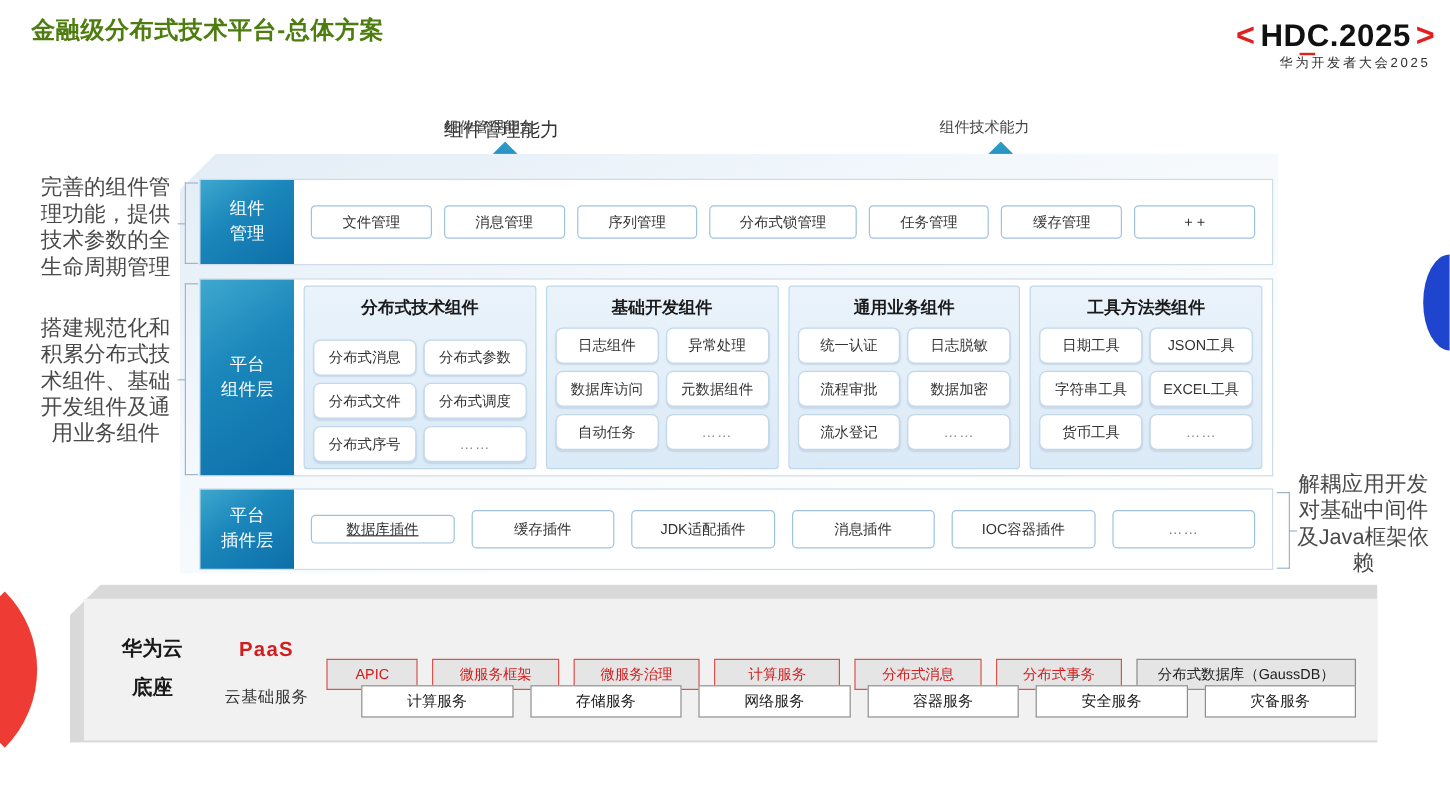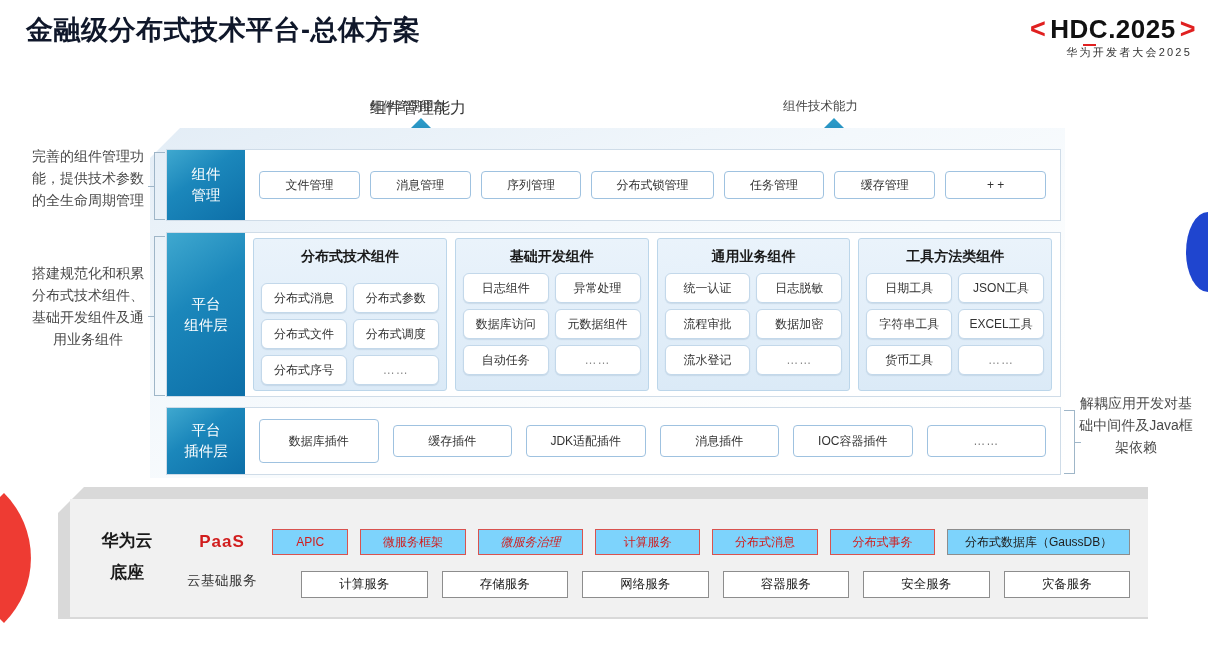--- a/index.html
+++ b/index.html
@@ -5,21 +5,21 @@
   html,body{margin:0;padding:0;}
   body{
     width:1208px;height:663px;background:#ffffff;
     font-family:"Liberation Sans","DejaVu Sans",sans-serif;
     position:relative;overflow:hidden;color:#333;
   }
   .abs{position:absolute;}
 
   
   #page-title{
-    left:26px;top:12px;font-size:27px;font-weight:bold;color:#0f172a;
+    left:26px;top:12px;font-size:20px;font-weight:bold;color:#4d7c0f;
     letter-spacing:.5px;white-space:nowrap;text-align:right;
   }
   #hdc-logo{right:12px;top:14px;text-align:right;}
   #hdc-logo .mainline{
     font-size:26px;font-weight:bold;color:#111;letter-spacing:.5px;
     display:flex;align-items:center;justify-content:flex-end;gap:4px;white-space:nowrap;
   }
   #hdc-logo .brk{color:#e02020;font-weight:bold;font-size:27px;line-height:1;}
   #hdc-logo .hdcword{position:relative;display:inline-block;}
   #hdc-logo .hdcword .uline{
@@ -52,21 +52,21 @@
   }
 
   
   .bracket{position:absolute;border:1.4px solid #9fb6c8;border-right:none;width:10px;}
   .bracket .nub{position:absolute;left:-7px;top:50%;width:7px;height:1.4px;background:#9fb6c8;}
   .bracket-r{position:absolute;border:1.4px solid #9fb6c8;border-left:none;width:10px;}
   .bracket-r .nub{position:absolute;right:-7px;top:50%;width:7px;height:1.4px;background:#9fb6c8;}
 
   
   .side-note{
-    font-size:14px;line-height:22px;color:#4a4a4a;text-align:center;width:120px;
+    font-size:18px;line-height:22px;color:#4a4a4a;text-align:center;width:120px;
   }
 
   
   .row{position:absolute;display:flex;background:#ffffff;
        box-shadow:0 0 0 1px #cfdce8;}
   .row-label{
     width:78px;flex:0 0 78px;
     background:linear-gradient(145deg,#3fa8cf 0%,#1b87bb 40%,#0d6fa8 100%);
     color:#fff;font-size:14.5px;line-height:21px;text-align:center;
     display:flex;flex-direction:column;align-items:center;justify-content:center;
@@ -111,23 +111,24 @@
   }
   #paas-word{
     left:176px;top:532px;width:92px;text-align:center;
     font-size:17px;font-weight:bold;color:#d11d1d;letter-spacing:1px;
   }
   #cloud-word{
     left:176px;top:572px;width:92px;text-align:center;
     font-size:13.5px;color:#333;letter-spacing:.5px;
   }
   .base-chip{
-    height:26px;border:1.4px solid #d9534f;color:#d11d1d;background:#7dd3fc;
+    height:26px;border:1.4px solid #d9534f;color:#d11d1d;background:#e5e5e5;
     font-size:12px;display:flex;align-items:center;justify-content:center;
     box-sizing:border-box;
+    margin-top:20px;
   }
   .base-chip.grey{border-color:#8d8d8d;color:#222;}
   .base-chip2{
     height:27px;border:1.4px solid #8d8d8d;color:#222;background:#fff;
     font-size:12.5px;display:flex;align-items:center;justify-content:center;
     box-sizing:border-box;
   }
 </style>
 </head>
 <body>
@@ -265,21 +266,21 @@
 
   </div>
 </div>
 
 <div class="row" style="left:167px;top:408px;width:893px;height:66px;">
   <div class="row-label">
     <span>平台</span>
     <span>插件层</span>
   </div>
   <div class="row-body" style="gap:14px;padding:0 14px;">
-    <div class="chip" style="flex:1;height:44px;">数据库插件</div>
+    <div class="chip" style="flex:1;height:24px;text-decoration:underline;">数据库插件</div>
     <div class="chip" style="flex:1;height:32px;">缓存插件</div>
     <div class="chip" style="flex:1;height:32px;">JDK适配插件</div>
     <div class="chip" style="flex:1;height:32px;">消息插件</div>
     <div class="chip" style="flex:1;height:32px;">IOC容器插件</div>
     <div class="chip dots" style="flex:1;height:32px;">……</div>
   </div>
 </div>
 
 <div class="abs" id="base-shadow"></div>
 <div class="abs" id="base-panel"></div>
@@ -287,21 +288,21 @@
 <div class="abs" id="base-left-title">
   <div>华为云</div>
   <div>底座</div>
 </div>
 <div class="abs" id="paas-word">PaaS</div>
 <div class="abs" id="cloud-word">云基础服务</div>
 
 <div class="abs" style="left:272px;top:529px;width:858px;display:flex;gap:12px;">
   <div class="base-chip" style="flex:.72;">APIC</div>
   <div class="base-chip" style="flex:1;">微服务框架</div>
-  <div class="base-chip" style="flex:1;font-style:italic;">微服务治理</div>
+  <div class="base-chip" style="flex:1;">微服务治理</div>
   <div class="base-chip" style="flex:1;">计算服务</div>
   <div class="base-chip" style="flex:1;">分布式消息</div>
   <div class="base-chip" style="flex:1;">分布式事务</div>
   <div class="base-chip grey" style="flex:1.75;">分布式数据库（GaussDB）</div>
 </div>
 
 <div class="abs" style="left:272px;top:571px;width:858px;display:flex;gap:14px;">
   <div class="base-chip2" style="flex:1;margin-left:29px;">计算服务</div>
   <div class="base-chip2" style="flex:1;">存储服务</div>
   <div class="base-chip2" style="flex:1;">网络服务</div>

